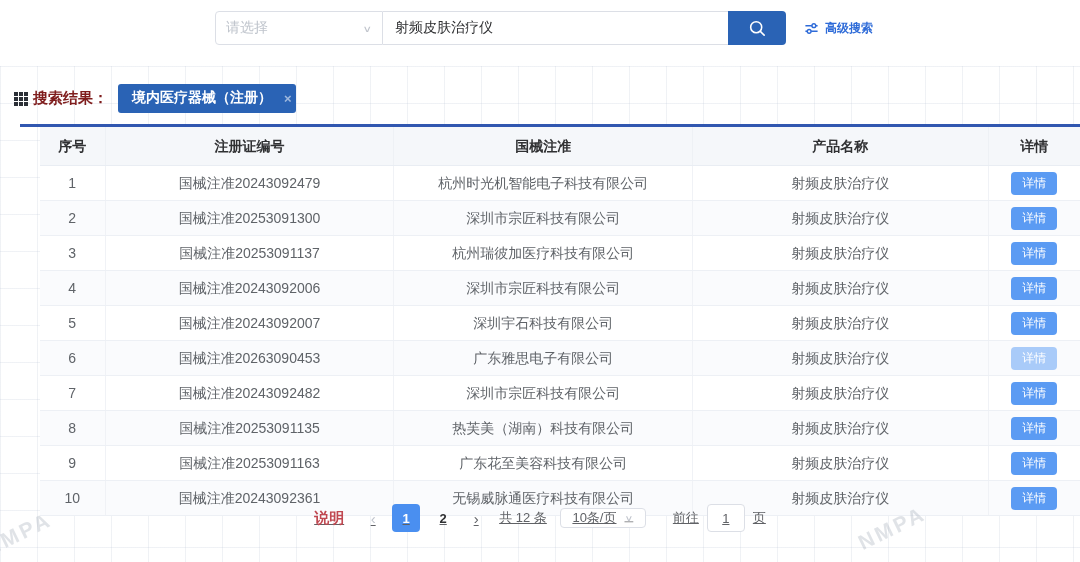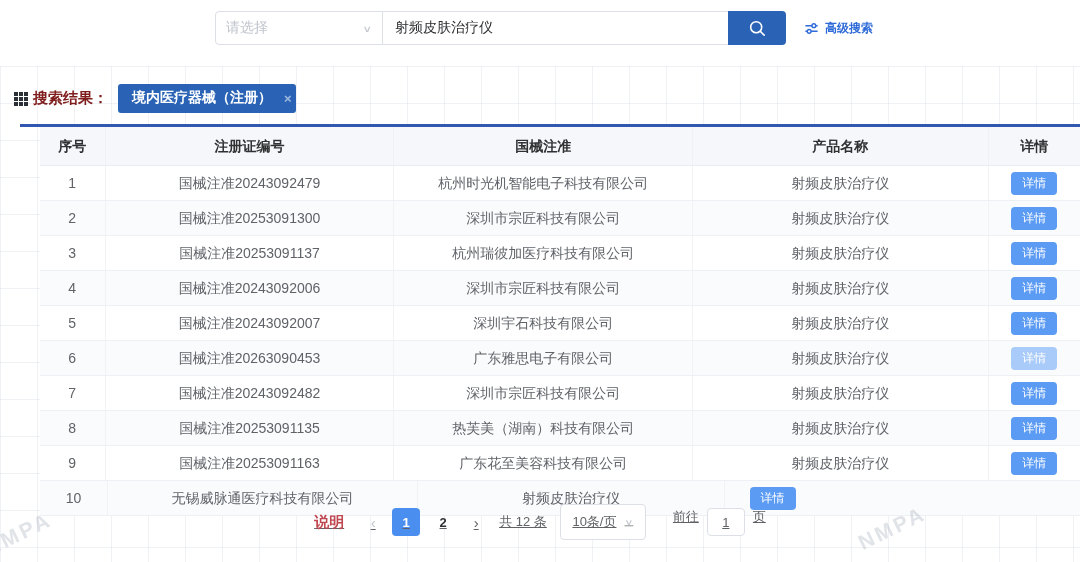--- a/index.html
+++ b/index.html
@@ -82,25 +82,25 @@
   .pg-prev { color:#c0c4cc; }
   .pg-next { color:#606266; }
   .page-num {
     min-width:28px; height:28px; display:flex; align-items:center; justify-content:center;
     font-weight:bold; color:#303133; cursor:pointer; border-radius:4px; background:transparent;
     border:none; font-size:13px; font-family:inherit;
   }
   .page-num.active { background:var(--active_page,#4a8ff0); color:#fff; }
   .total-text { margin:0 4px; }
   .size-select {
-    width:86px; height:36px; border:1px solid #dcdfe6; border-radius:4px; background:#fff;
+    width:86px; height:20px; border:1px solid #dcdfe6; border-radius:4px; background:#fff;
     display:flex; align-items:center; justify-content:center; gap:8px; cursor:pointer; color:#606266;
   }
   .size-chevron { color:#c0c4cc; font-size:12px; transform:scaleY(.7); }
-  .goto-group { display:flex; align-items:flex-start; gap:8px; margin-left:18px; }
+  .goto-group { display:flex; align-items:center; gap:8px; margin-left:18px; }
   .goto-input {
     width:38px; height:28px; border:1px solid #dcdfe6; border-radius:4px; text-align:center;
     font-size:13px; color:#606266; outline:none; font-family:inherit;
   }
   
   .wm {
     position:absolute; pointer-events:none; color:rgba(160,168,180,.32); font-weight:bold;
     font-size:21px; letter-spacing:3px; transform:rotate(-26deg); white-space:nowrap;
   }
   .wm-left { left:-18px; top:522px; }
@@ -253,20 +253,21 @@
       <div class="cell col-reg">国械注准20253091163</div>
       <div class="cell col-registrant">广东花至美容科技有限公司</div>
       <div class="cell col-product">射频皮肤治疗仪</div>
       <div class="cell col-detail">
         <button class="detail-btn">详情</button>
       </div>
     </div>
 
     <div class="trow striped">
       <div class="cell col-no">10</div>
+      <div class="cell col-reg">国械注准20243092361</div>
       <div class="cell col-registrant">无锡威脉通医疗科技有限公司</div>
       <div class="cell col-product">射频皮肤治疗仪</div>
       <div class="cell col-detail">
         <button class="detail-btn">详情</button>
       </div>
     </div>
   </div>
   </div>
 
   <div class="pagination">

